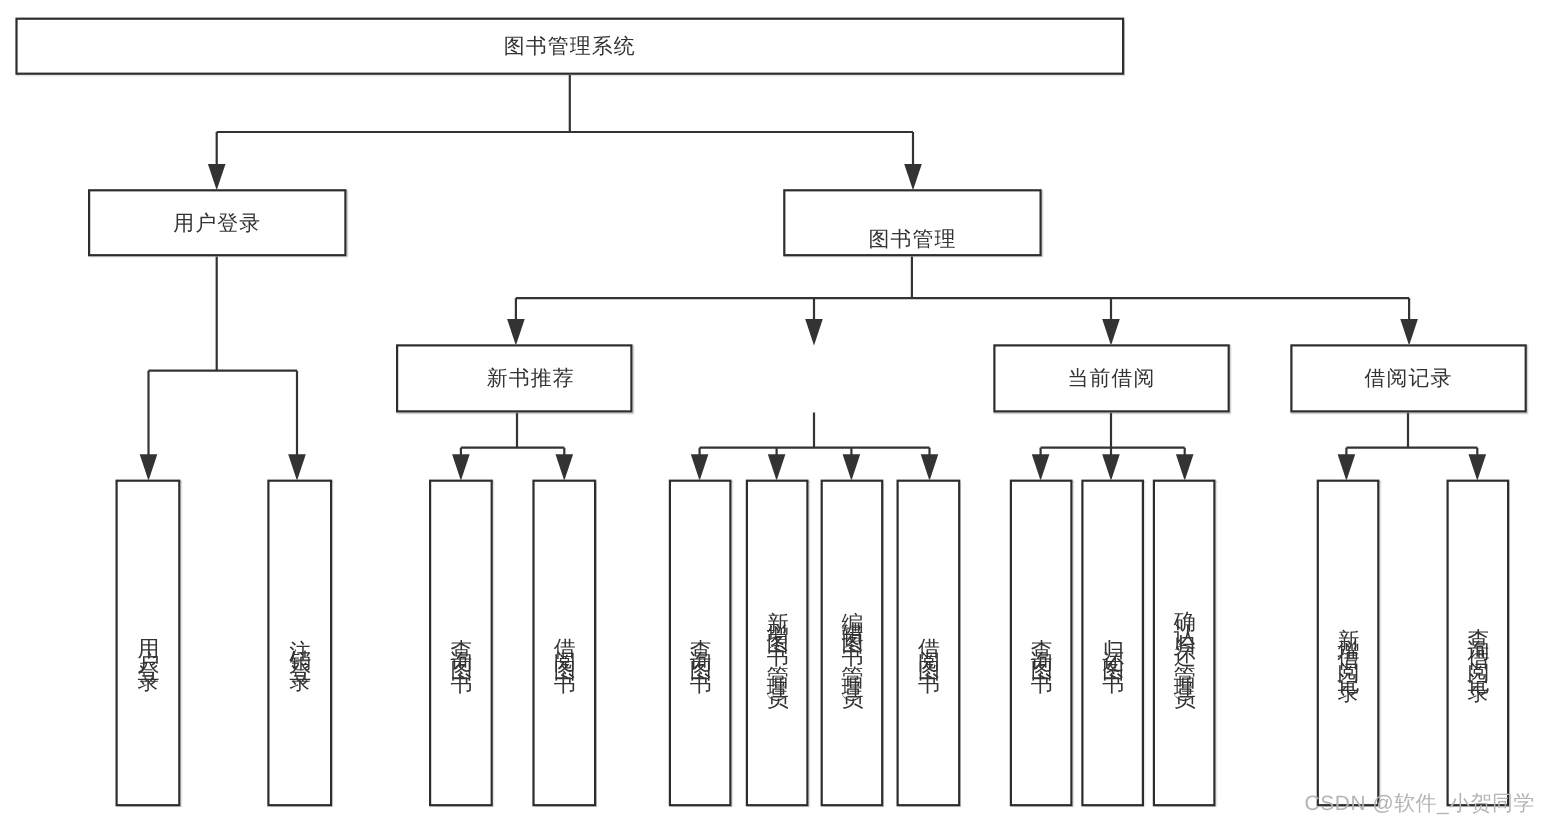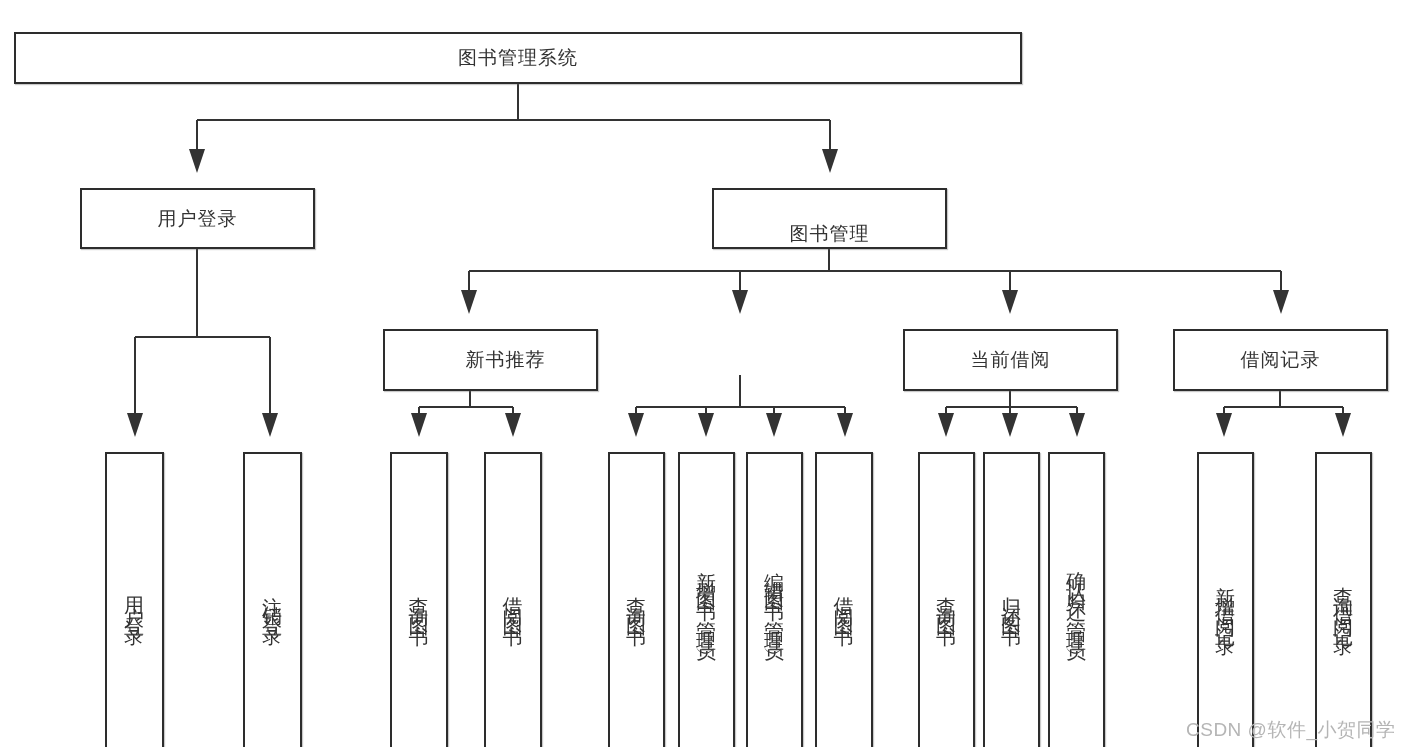--- a/index.html
+++ b/index.html
@@ -15,34 +15,33 @@
   svg.wires { position: absolute; left: 0; top: 0; }
   .box {
     position: absolute;
     box-sizing: border-box;
     background: #ffffff;
     border: 2px solid #2d2d2d;
     display: flex;
     align-items: center;
     justify-content: center;
     box-shadow: 1px 1px 1px rgba(100,100,100,0.35);
-    margin-top: 16px;
   }
   .htext {
     font-size: 19px;
     letter-spacing: 1px;
     color: #333333;
     white-space: nowrap;
   }
   .root  { left: 14px;  top: 16px;  width: 1008px; height: 52px; }
   .lvl1  { top: 172px; width: 235px; height: 61px; }
   .lvl1.b-user { left: 80px; }
   .lvl1.b-mgmt { left: 712px; align-items: flex-end; }
   .lvl2  { top: 313px; width: 215px; height: 62px; }
-  .g-recommend { left: 383px; padding-left: 30px; }
+  .g-recommend { left: 360px; padding-left: 30px; }
   .g-borrow    { left: 633px; }
   .g-current   { left: 903px; }
   .g-records   { left: 1173px; }
   .leaf { top: 436px; height: 297px; width: 58px; }
   .vtext {
     writing-mode: vertical-rl;
     text-orientation: mixed;
     font-size: 20px;
     line-height: 1;
     letter-spacing: 10px;

